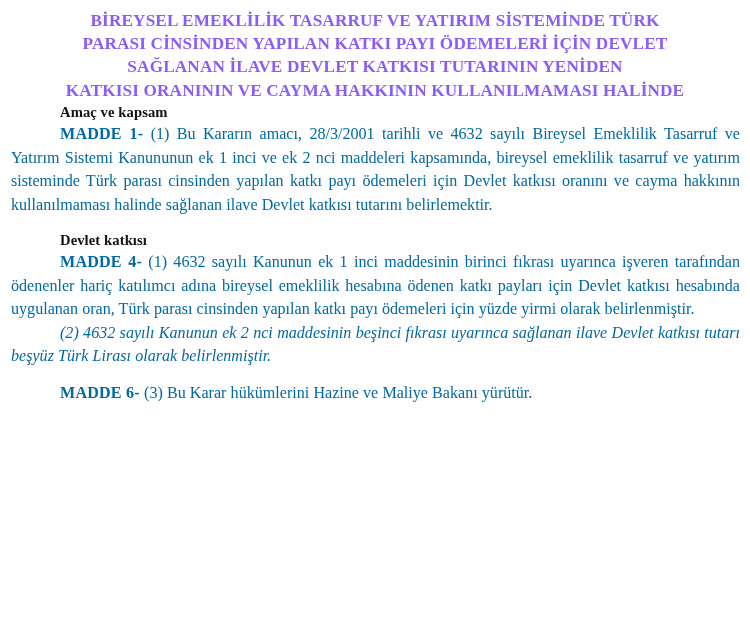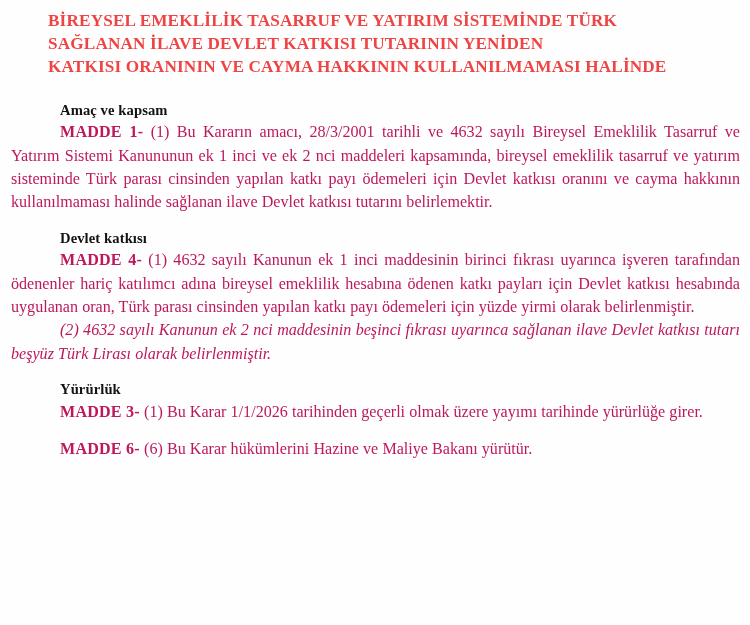--- a/index.html
+++ b/index.html
@@ -22,26 +22,26 @@
     height: 625px;
     box-sizing: border-box;
     padding: 0;
     background: #fefefe;
   }
 
   
   .doc-title {
     margin: 0;
     padding: 9px 48px 0 48px;
-    text-align: left;
+    text-align: center;
     font-weight: bold;
     font-size: 17.2px;
     line-height: 23.2px;
     letter-spacing: 0.15px;
-    color: #ef4444;
+    color: #8b5cf6;
   }
   .doc-title .tline {
     display: block;
     white-space: nowrap;
   }
 
   
   .body-area {
     padding: 0 10px 0 11px;
   }
@@ -63,70 +63,67 @@
     color: #131313;
   }
 
   p.para {
     margin: 0;
     text-align: justify;
     text-justify: inter-word;
     text-indent: 49px;
     font-size: 16.1px;
     line-height: 23.4px;
-    color: #be185d;
+    color: #0369a1;
     word-spacing: 0.1px;
   }
   p.para + p.para {
     margin-top: 0;
   }
 
   .madde {
     font-weight: bold;
     letter-spacing: 0.2px;
   }
 
   
-  .gap-amac   { margin-top: 21px; }
+  .gap-amac   { }
   .gap-devlet { margin-top: 19px; }
   .gap-p2     { margin-top: 6px; font-style: italic;  }
   .gap-yurur  { margin-top: 22px; }
   .gap-yurut  { margin-top: 25px; }
 
   .last-line-block p.para:last-child {
     text-align: left;
   }
 </style>
 </head>
 <body style="color: rgb(26, 26, 26);">
 
 <div class="page" style="background: rgb(254, 254, 254);">
 
   <h1 class="doc-title">
     <span class="tline">BİREYSEL EMEKLİLİK TASARRUF VE YATIRIM SİSTEMİNDE TÜRK</span>
+    <span class="tline">PARASI CİNSİNDEN YAPILAN KATKI PAYI ÖDEMELERİ İÇİN DEVLET</span>
     <span class="tline">SAĞLANAN İLAVE DEVLET KATKISI TUTARININ YENİDEN</span>
     <span class="tline">KATKISI ORANININ VE CAYMA HAKKININ KULLANILMAMASI HALİNDE</span>
   </h1>
 
   <div class="body-area">
 
     <section class="section gap-amac">
       <div class="sec-heading">Amaç ve kapsam</div>
       <p class="para"><span class="madde">MADDE 1-</span><span> (1) Bu Kararın amacı, 28/3/2001 tarihli ve 4632 sayılı Bireysel Emeklilik Tasarruf ve Yatırım Sistemi Kanununun ek 1 inci ve ek 2 nci maddeleri kapsamında, bireysel emeklilik tasarruf ve yatırım sisteminde Türk parası cinsinden yapılan katkı payı ödemeleri için Devlet katkısı oranını ve cayma hakkının kullanılmaması halinde sağlanan ilave Devlet katkısı tutarını belirlemektir.</span></p>
     </section>
 
     <section class="section gap-devlet">
       <div class="sec-heading">Devlet katkısı</div>
       <p class="para"><span class="madde">MADDE 4-</span><span> (1) 4632 sayılı Kanunun ek 1 inci maddesinin birinci fıkrası uyarınca işveren tarafından ödenenler hariç katılımcı adına bireysel emeklilik hesabına ödenen katkı payları için Devlet katkısı hesabında uygulanan oran, Türk parası cinsinden yapılan katkı payı ödemeleri için yüzde yirmi olarak belirlenmiştir.</span></p>
       <p class="para gap-p2"><span>(2) 4632 sayılı Kanunun ek 2 nci maddesinin beşinci fıkrası uyarınca sağlanan ilave Devlet katkısı tutarı beşyüz Türk Lirası olarak belirlenmiştir.</span></p>
     </section>
 
-    <section class="section gap-yurur">
-      <div class="sec-heading">Yürürlük</div>
-      <p class="para"><span class="madde">MADDE 3-</span><span> (1) Bu Karar 1/1/2026 tarihinden geçerli olmak üzere yayımı tarihinde yürürlüğe girer.</span></p>
-    </section>
 
     <section class="section gap-yurut last-line-block">
-      <p class="para"><span class="madde">MADDE 6-</span><span> (6) Bu Karar hükümlerini Hazine ve Maliye Bakanı yürütür.</span></p>
+      <p class="para"><span class="madde">MADDE 6-</span><span> (3) Bu Karar hükümlerini Hazine ve Maliye Bakanı yürütür.</span></p>
     </section>
 
   </div>
 </div>
 
 </body></html>

